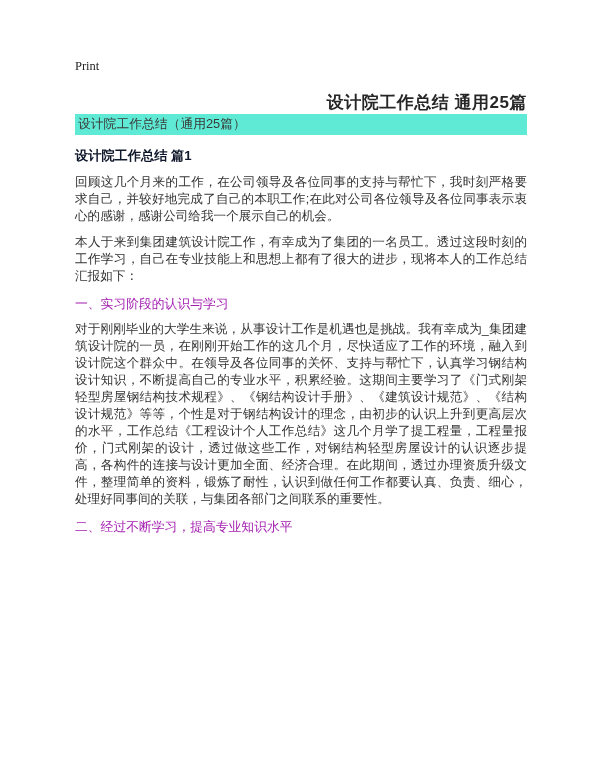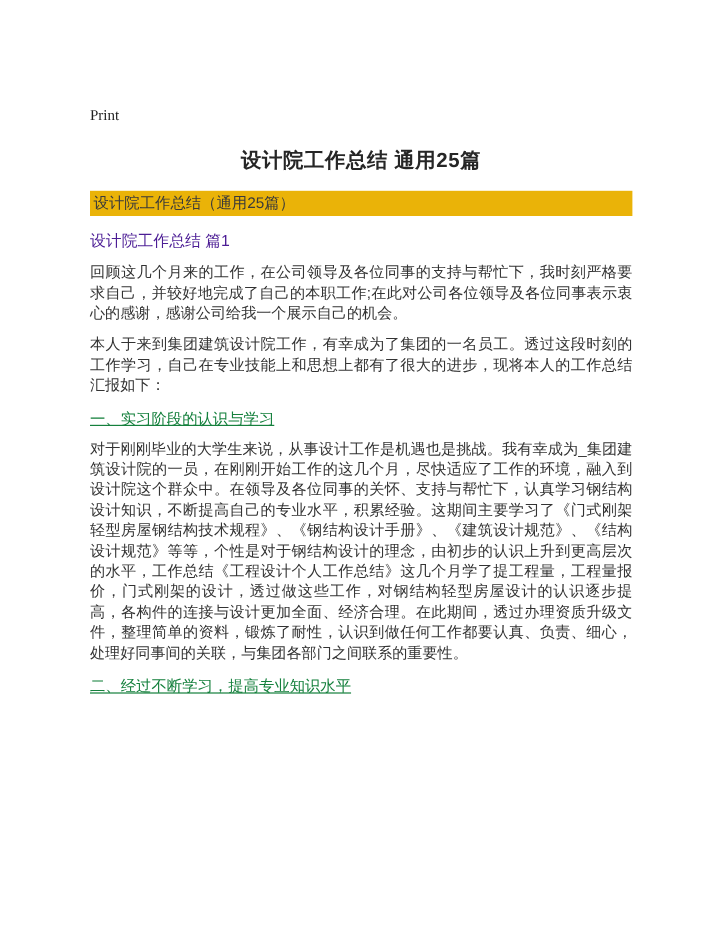--- a/index.html
+++ b/index.html
@@ -8,65 +8,63 @@
     height: 776px;
     background: #ffffff;
     overflow: hidden;
     font-family: "Liberation Sans", "DejaVu Sans", sans-serif;
     color: #333333;
   }
   .page {
     box-sizing: border-box;
     width: 600px;
     height: 776px;
-    padding: 87px 73px 20px 75px;
+    padding: 56px 73px 20px 75px;
     background: #ffffff;
   }
   .print-link {
     display: inline-block;
     font-family: "Liberation Serif", "DejaVu Serif", serif;
     font-size: 12.5px;
     color: #1f1f1f;
     text-decoration: none;
     cursor: pointer;
   }
   .doc-title {
     margin: 17px 0 0 0;
-    text-align: center;
+    text-align: right;
     font-size: 17px;
     font-weight: bold;
     color: #262626;
     letter-spacing: 0.5px;
   }
   .meta-bar {
-    margin-top: 14px;
-    background: #eab308;
+    background: #5eead4;
     padding: 2px 3px;
     font-size: 12.8px;
     color: #3a3a3a;
   }
   .chapter-heading {
     margin: 12px 0 0 0;
     font-size: 13.2px;
-    font-weight: normal;
-    color: #4c1d95;
+    font-weight: bold;
+    color: #0f172a;
   }
   .para {
     margin: 9px 0 0 0;
     font-size: 12.6px;
     line-height: 17px;
     color: #333333;
     text-align: justify;
   }
   .subhead {
     margin: 10px 0 0 0;
     font-size: 12.8px;
     line-height: 17px;
-    color: #15803d;
-    text-decoration: underline;
+    color: #a21caf;
   }
 </style>
 </head>
 <body>
 
 <div class="page">
 
   <a class="print-link">Print</a>
 
   <h1 class="doc-title">设计院工作总结 通用25篇</h1>

